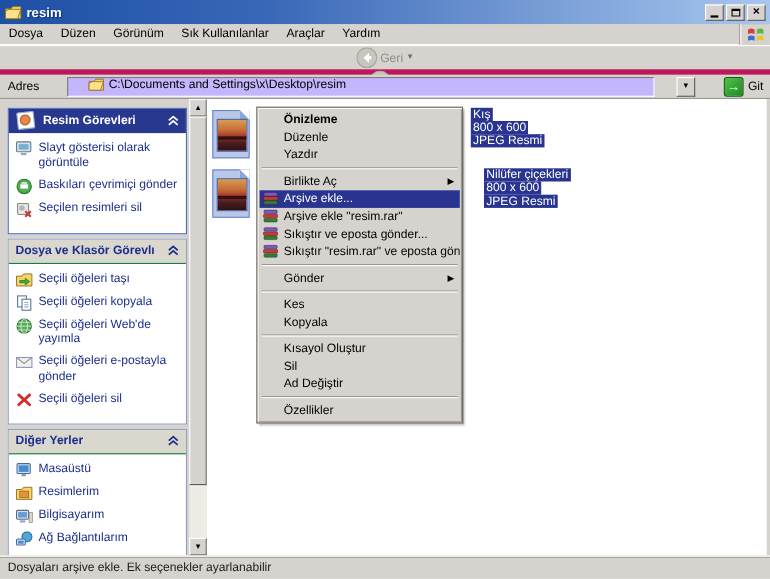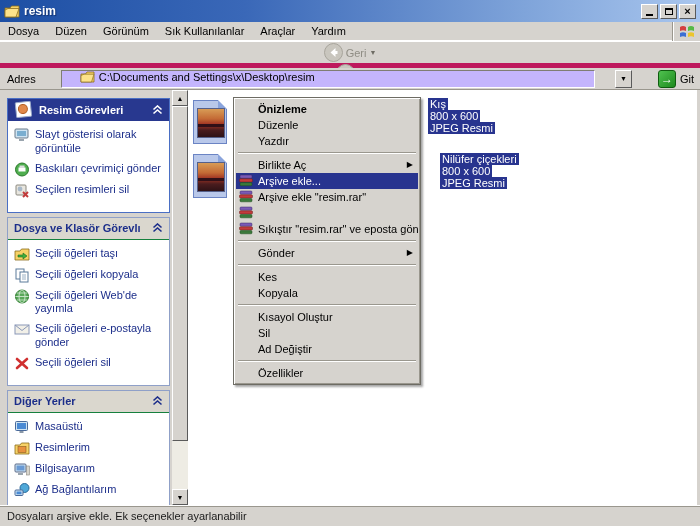--- a/index.html
+++ b/index.html
@@ -407,20 +407,21 @@
               <rect x="1" y="8.6" width="12" height="3.2" rx="1" fill="#3b7a3b" stroke="#1a4a1a" stroke-width="0.5"></rect>
             </svg>
           <span>Arşive ekle "resim.rar"</span>
         </div>
         <div class="ctx-item">
           <svg class="mi" viewBox="0 0 14 13">
               <rect x="1" y="1" width="12" height="3.2" rx="1" fill="#7a5ab5" stroke="#3a2a6a" stroke-width="0.5"></rect>
               <rect x="0.5" y="4.8" width="13" height="3.2" rx="1" fill="#c23b3b" stroke="#6a1a1a" stroke-width="0.5"></rect>
               <rect x="1" y="8.6" width="12" height="3.2" rx="1" fill="#3b7a3b" stroke="#1a4a1a" stroke-width="0.5"></rect>
             </svg>
+          <span>Sıkıştır ve eposta gönder...</span>
         </div>
         <div class="ctx-item">
           <svg class="mi" viewBox="0 0 14 13">
               <rect x="1" y="1" width="12" height="3.2" rx="1" fill="#7a5ab5" stroke="#3a2a6a" stroke-width="0.5"></rect>
               <rect x="0.5" y="4.8" width="13" height="3.2" rx="1" fill="#c23b3b" stroke="#6a1a1a" stroke-width="0.5"></rect>
               <rect x="1" y="8.6" width="12" height="3.2" rx="1" fill="#3b7a3b" stroke="#1a4a1a" stroke-width="0.5"></rect>
             </svg>
           <span>Sıkıştır "resim.rar" ve eposta gönder</span>
         </div>
         <div class="ctx-sep"></div>

